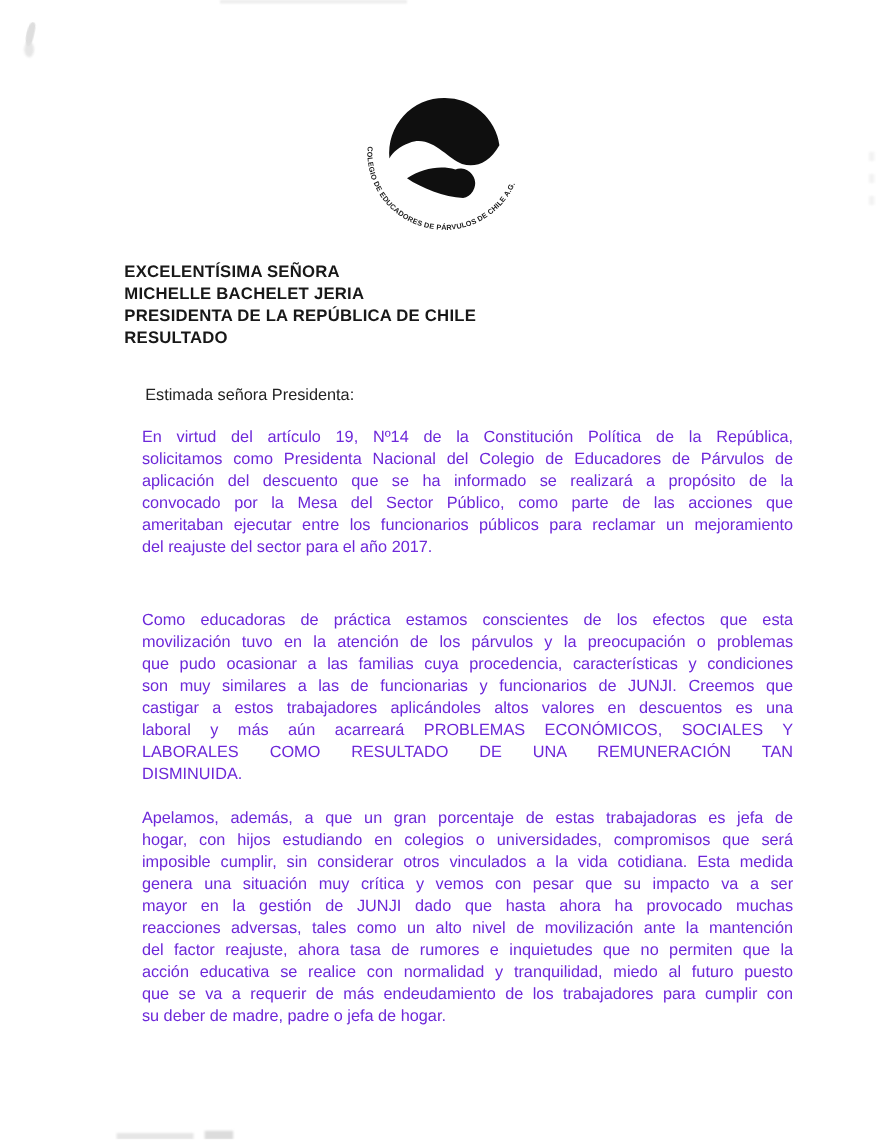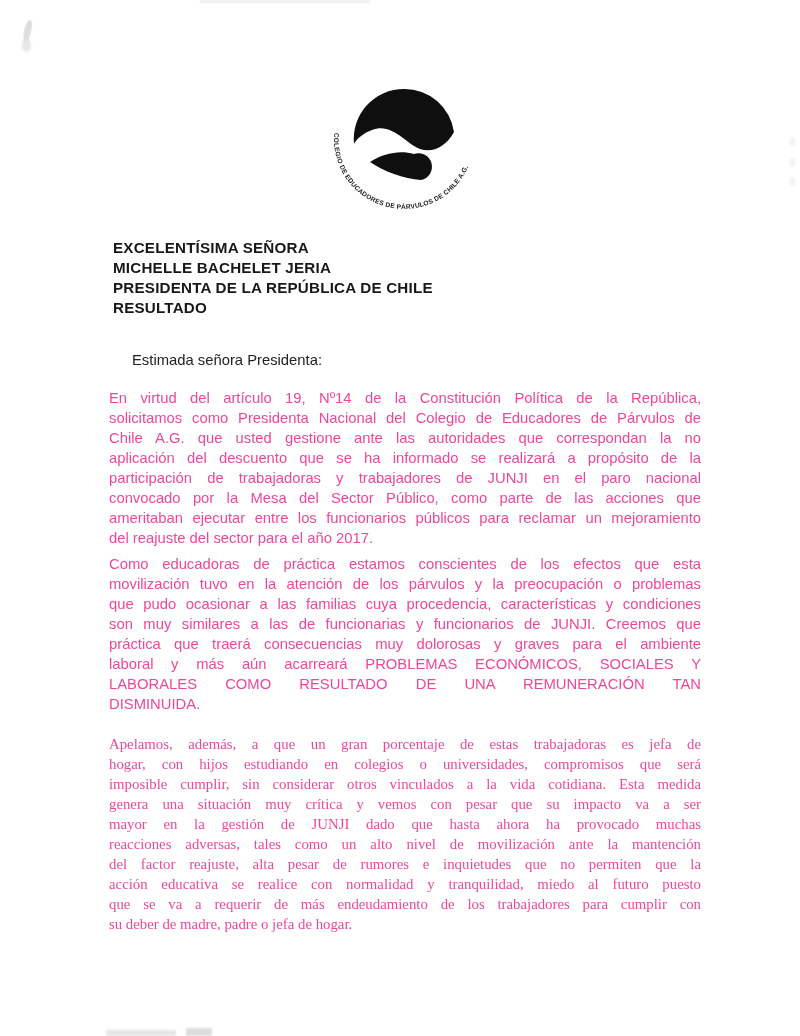--- a/index.html
+++ b/index.html
@@ -19,26 +19,26 @@
     font-size:15.2px;font-weight:bold;line-height:20px;
     letter-spacing:.2px;color:#181818;
   }
   
   .salutation{
     position:absolute;left:113px;top:352px;
     font-size:14.8px;color:#222;margin-left:19px;
   }
   
   .para{
-    position:absolute;left:109px;width:592px;
-    font-size:14.8px;line-height:20px;color:#ec4899;
+    position:absolute;left:129px;width:592px;
+    font-size:14.8px;line-height:20px;color:#6d28d9;
   }
   .para-1{top:388px;}
   .para-2{top:554px;}
-  .para-3{top:734px;font-family:Liberation Serif, serif;}
+  .para-3{top:734px;}
   .para .line{
     white-space:nowrap;
     text-align:justify;
     text-align-last:justify;
     overflow:visible;
   }
   .para .line.last{text-align-last:left;}
   .recipient .line{text-align:left;}
   
   .artifact{position:absolute;pointer-events:none;}
@@ -109,43 +109,41 @@
       <div class="line">MICHELLE BACHELET JERIA</div>
       <div class="line">PRESIDENTA DE LA REPÚBLICA DE CHILE</div>
       <div class="line last">RESULTADO</div>
     </div>
 
   <div class="salutation">Estimada señora Presidenta:</div>
 
   <div class="para para-1">
       <div class="line">En virtud del artículo 19, Nº14 de la Constitución Política de la República,</div>
       <div class="line">solicitamos como Presidenta Nacional del Colegio de Educadores de Párvulos de</div>
-      <div class="line">Chile A.G. que usted gestione ante las autoridades que correspondan la no</div>
       <div class="line">aplicación del descuento que se ha informado se realizará a propósito de la</div>
-      <div class="line">participación de trabajadoras y trabajadores de JUNJI en el paro nacional</div>
       <div class="line">convocado por la Mesa del Sector Público, como parte de las acciones que</div>
       <div class="line">ameritaban ejecutar entre los funcionarios públicos para reclamar un mejoramiento</div>
       <div class="line last">del reajuste del sector para el año 2017.</div>
     </div>
   <div class="para para-2">
       <div class="line">Como educadoras de práctica estamos conscientes de los efectos que esta</div>
       <div class="line">movilización tuvo en la atención de los párvulos y la preocupación o problemas</div>
       <div class="line">que pudo ocasionar a las familias cuya procedencia, características y condiciones</div>
       <div class="line">son muy similares a las de funcionarias y funcionarios de JUNJI. Creemos que</div>
-      <div class="line">práctica que traerá consecuencias muy dolorosas y graves para el ambiente</div>
+      <div class="line">castigar a estos trabajadores aplicándoles altos valores en descuentos es una</div>
       <div class="line">laboral y más aún acarreará PROBLEMAS ECONÓMICOS, SOCIALES Y</div>
       <div class="line">LABORALES COMO RESULTADO DE UNA REMUNERACIÓN TAN</div>
       <div class="line last">DISMINUIDA.</div>
     </div>
   <div class="para para-3">
       <div class="line">Apelamos, además, a que un gran porcentaje de estas trabajadoras es jefa de</div>
       <div class="line">hogar, con hijos estudiando en colegios o universidades, compromisos que será</div>
       <div class="line">imposible cumplir, sin considerar otros vinculados a la vida cotidiana. Esta medida</div>
       <div class="line">genera una situación muy crítica y vemos con pesar que su impacto va a ser</div>
       <div class="line">mayor en la gestión de JUNJI dado que hasta ahora ha provocado muchas</div>
       <div class="line">reacciones adversas, tales como un alto nivel de movilización ante la mantención</div>
-      <div class="line">del factor reajuste, alta pesar de rumores e inquietudes que no permiten que la</div>
+      <div class="line">del factor reajuste, ahora tasa de rumores e inquietudes que no permiten que la</div>
       <div class="line">acción educativa se realice con normalidad y tranquilidad, miedo al futuro puesto</div>
       <div class="line">que se va a requerir de más endeudamiento de los trabajadores para cumplir con</div>
       <div class="line last">su deber de madre, padre o jefa de hogar.</div>
     </div>
 
 </div>
 
 </body></html>

